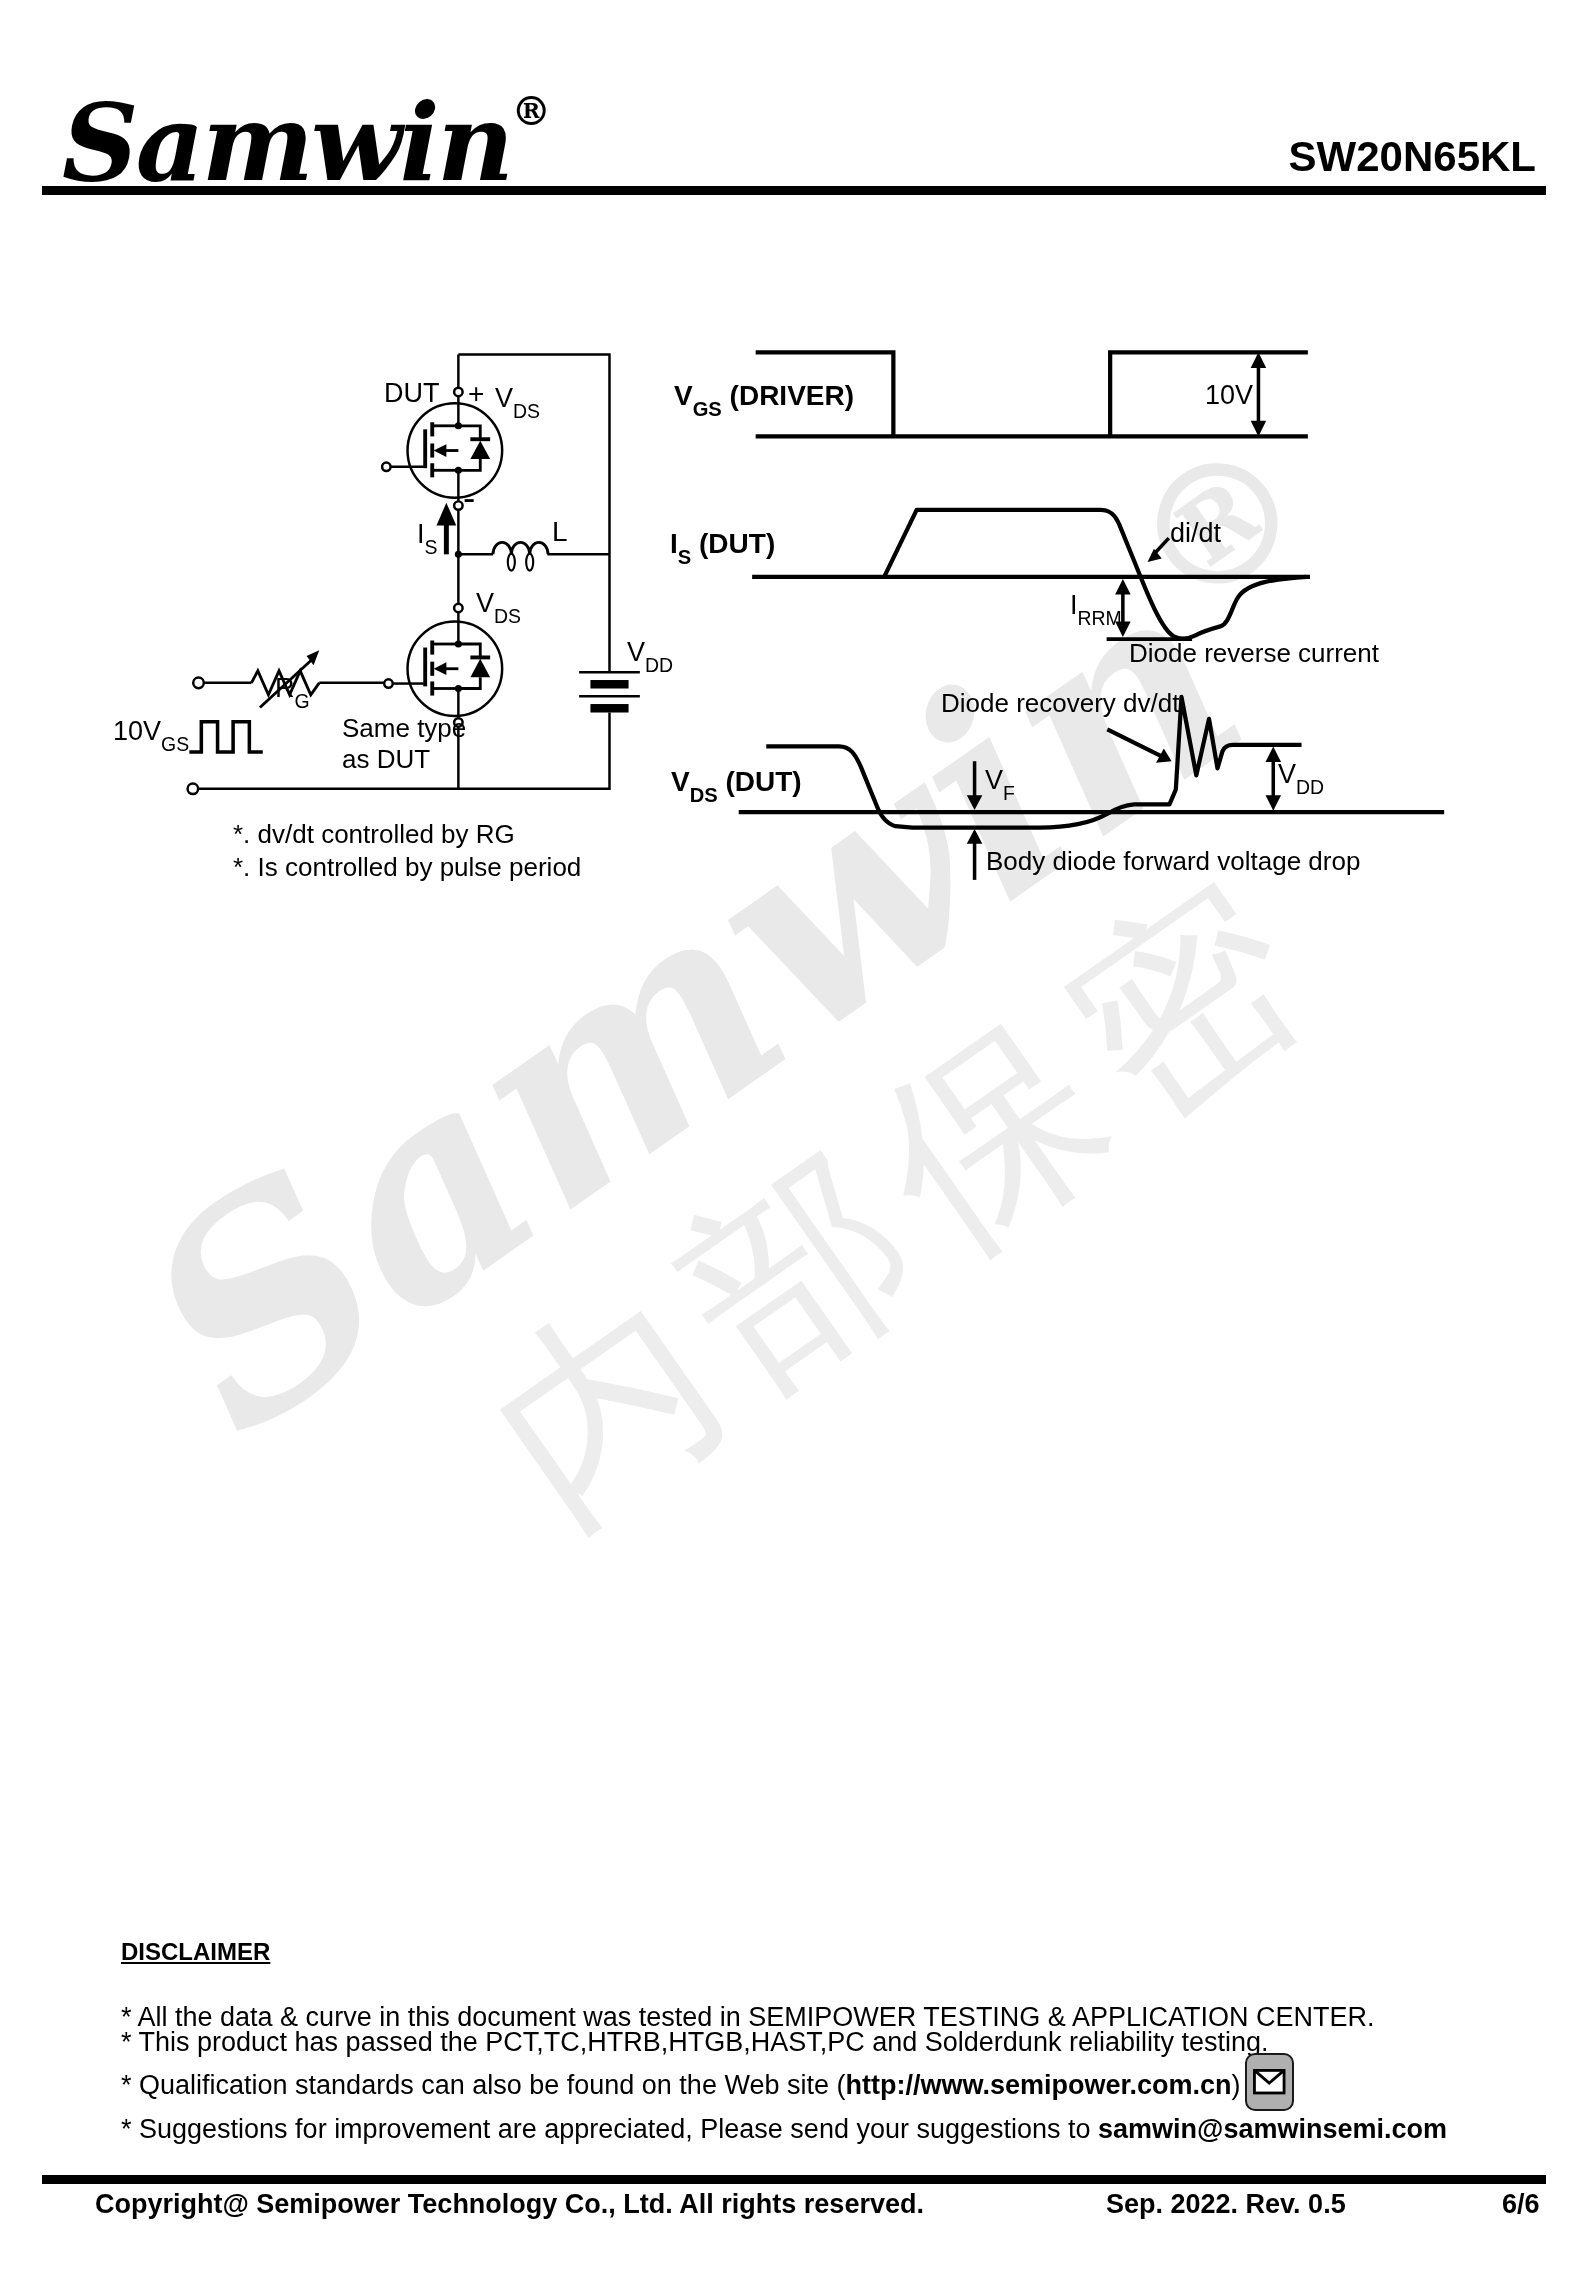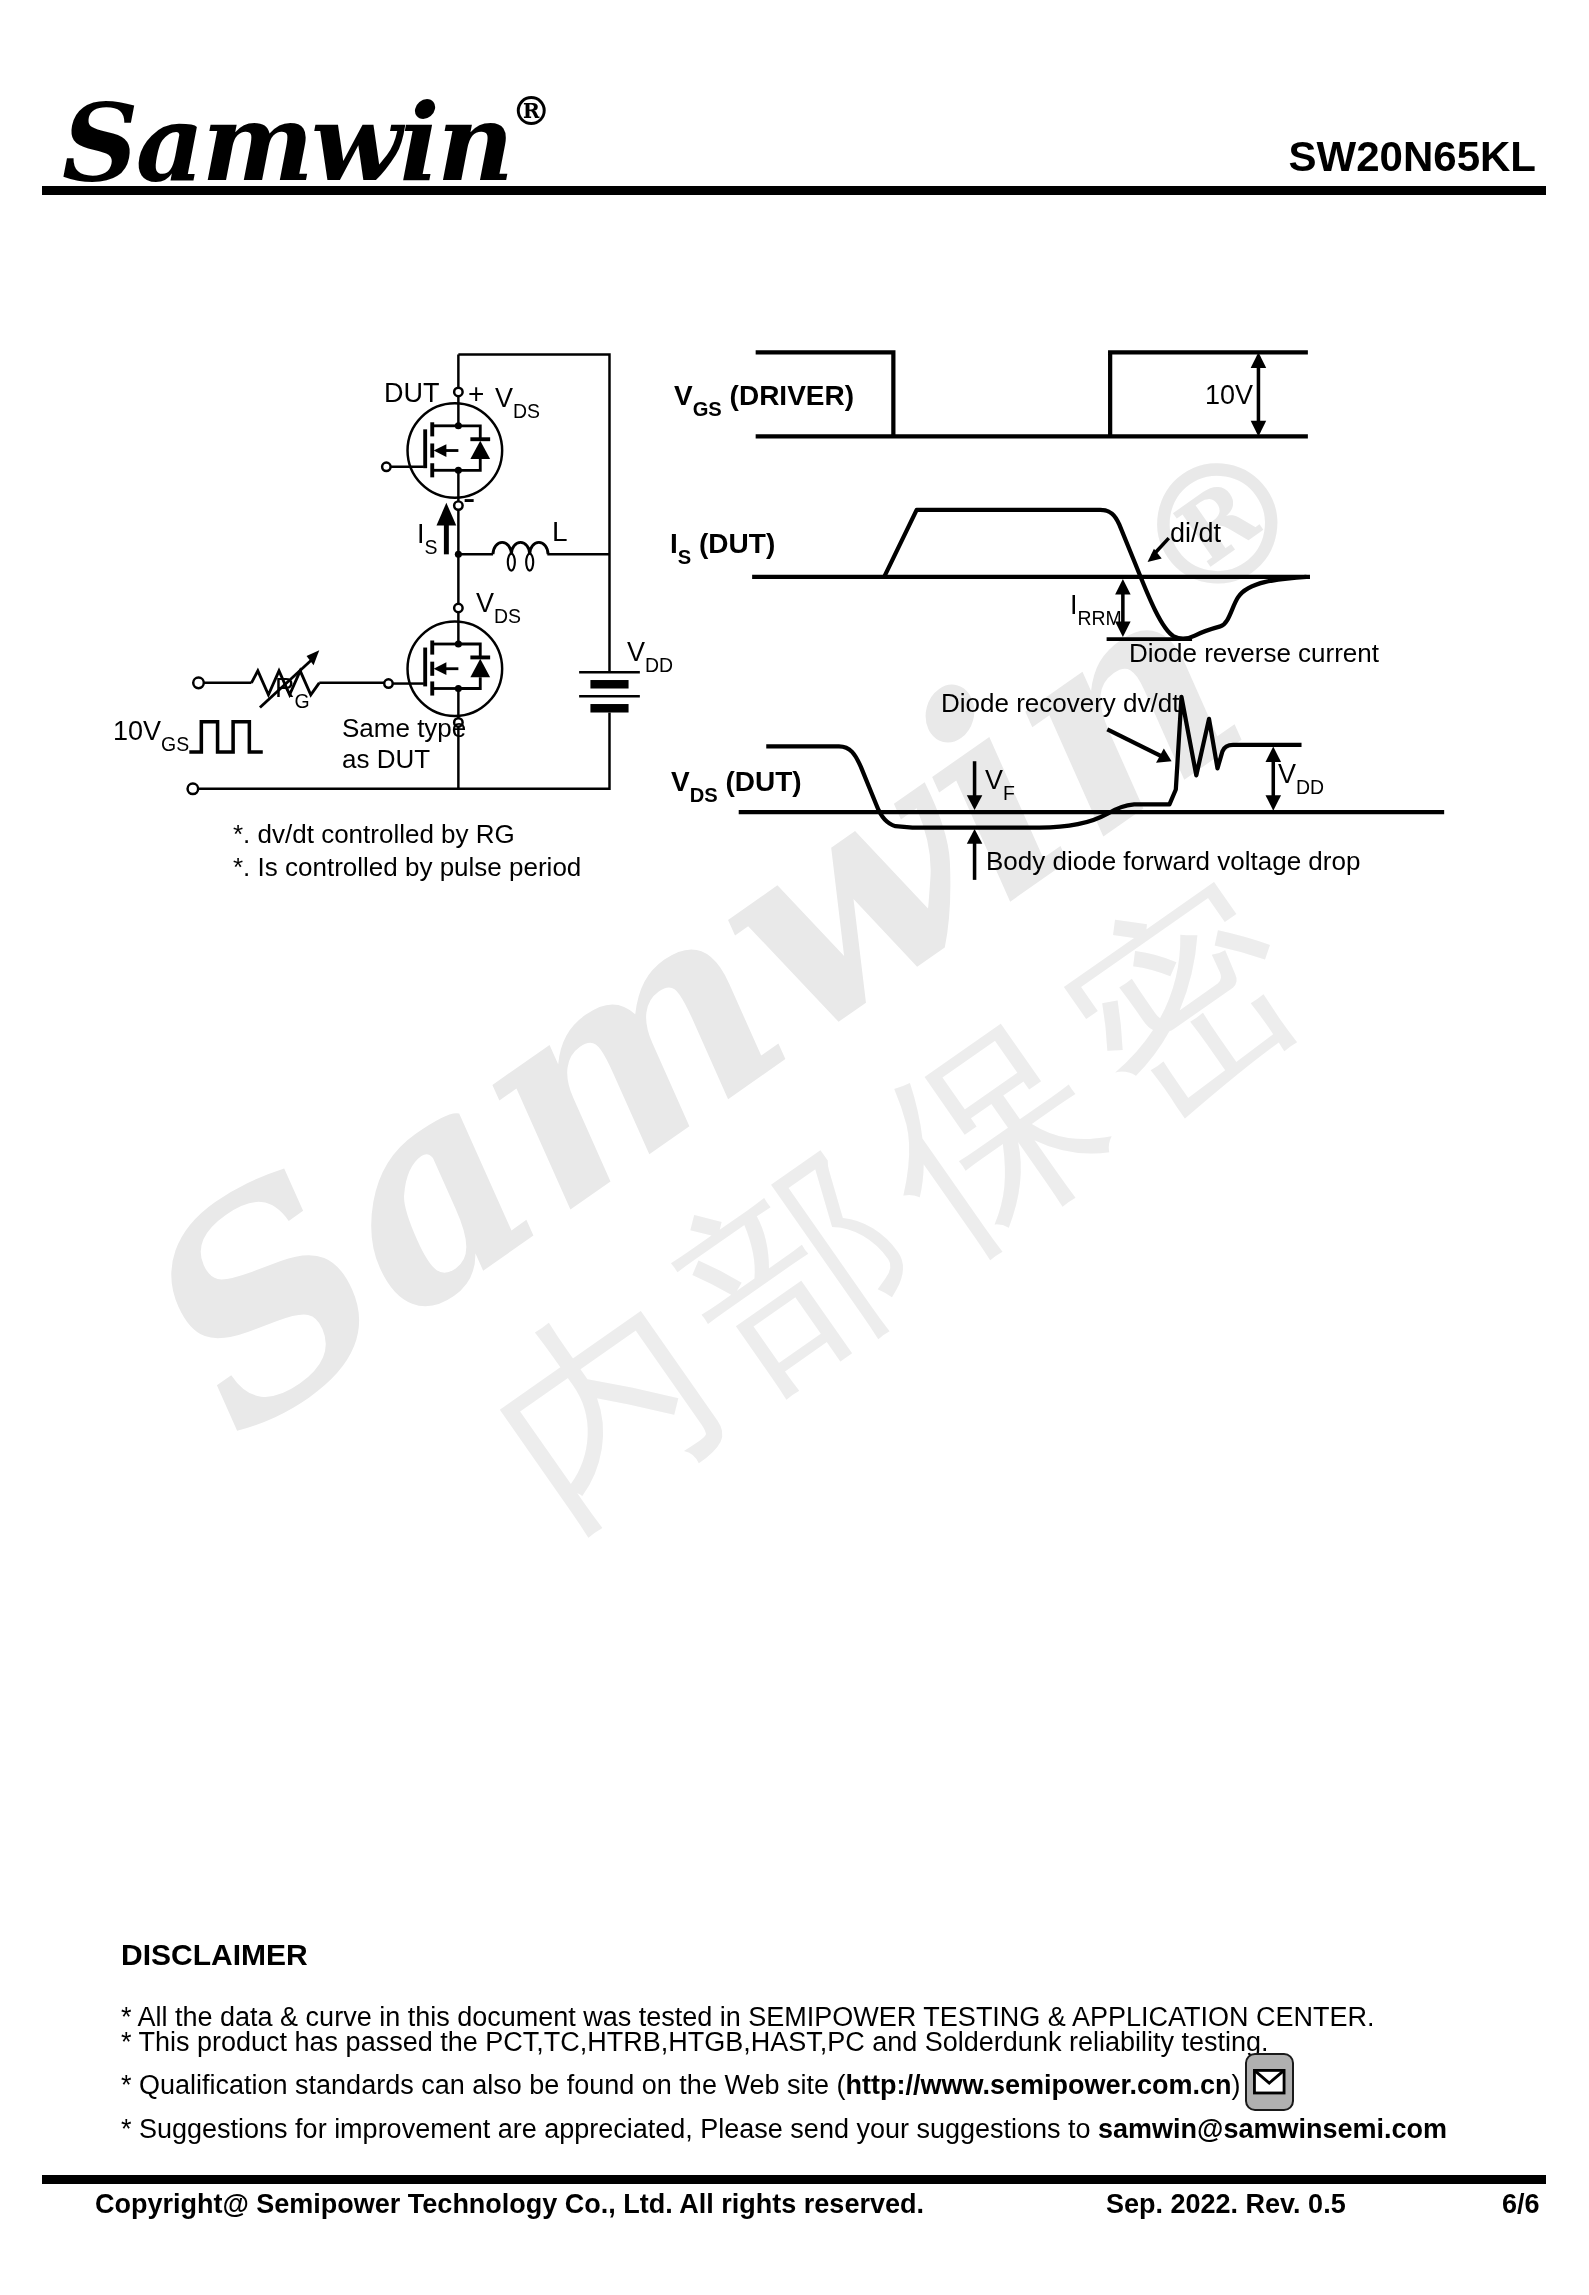--- a/index.html
+++ b/index.html
@@ -22,21 +22,21 @@
          font-family:"DejaVu Serif",serif;}
   
   #diagram{position:absolute;left:0;top:0;z-index:2;}
   .lbl{position:absolute;font-size:27px;z-index:3;}
   .lbl sub{font-size:72%;position:relative;top:0.22em;line-height:1;}
   .bold{font-weight:bold;}
   .f37{font-size:26px;}
   .f40{font-size:28px;}
   
   .disc{left:121px;font-size:27px;z-index:3;}
-  #disc-head{font-size:30px;font-weight:bold;}
+  #disc-head{font-size:24px;font-weight:bold;text-decoration:underline;}
   
   .foot{font-size:27px;font-weight:bold;z-index:3;}
   
   #mailicon{position:absolute;left:1245px;top:2053px;width:45px;height:54px;background:#b0b0b0;
             border:2.8px solid #1a1a1a;border-radius:10px;z-index:3;
             display:flex;align-items:center;justify-content:center;}
 </style>
 </head>
 <body>
 

